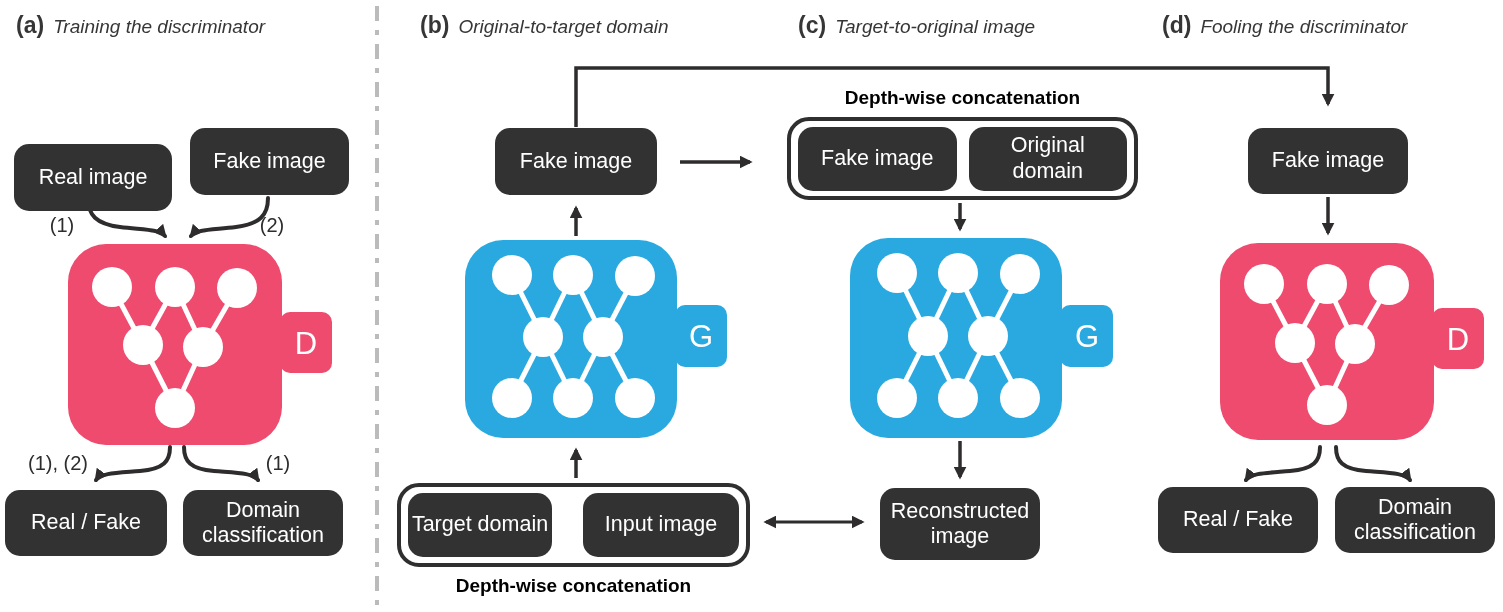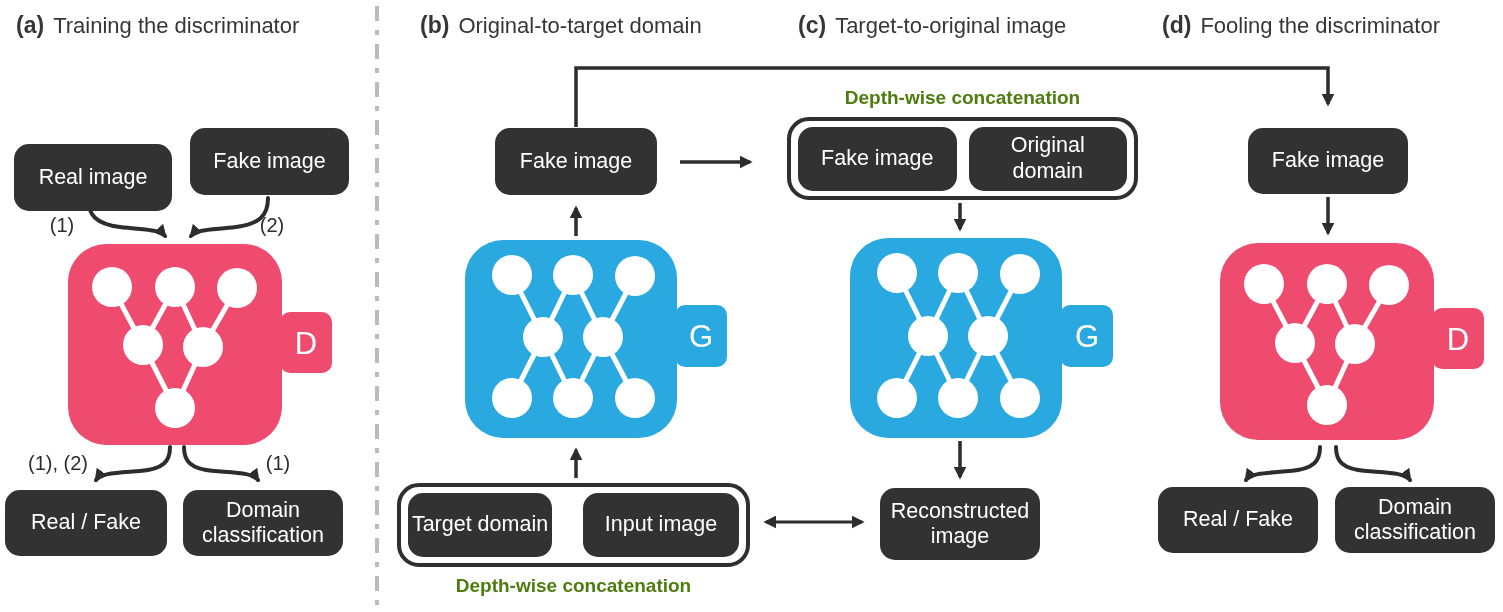--- a/index.html
+++ b/index.html
@@ -3,33 +3,33 @@
 <meta charset="utf-8">
 <style>
   html,body{margin:0;padding:0;background:#fff;}
   #canvas{
     position:relative;width:1503px;height:612px;background:#fff;overflow:hidden;
     font-family:"Liberation Sans",sans-serif;
   }
   #overlay{position:absolute;left:0;top:0;width:1503px;height:612px;pointer-events:none;}
   .ptitle{position:absolute;display:flex;gap:9px;align-items:baseline;color:var(--text);white-space:nowrap;}
   .ptitle .tag{font-weight:700;font-size:23px;}
-  .ptitle .txt{font-size:22px;}
+  .ptitle .txt{font-size:19px;font-style:italic;}
   .box{
     position:absolute;background:var(--box);color:#fff;border-radius:15px;
     display:flex;align-items:center;justify-content:center;text-align:center;
     font-size:21.5px;line-height:1.18;white-space:pre-line;
   }
   .concat{
     position:absolute;border:4px solid #2f2f2f;border-radius:22px;background:#fff;
     display:flex;align-items:center;justify-content:space-between;
     box-sizing:border-box;padding:0 7px;
   }
   .concat .box{position:static;height:64px;}
-  .caption{position:absolute;font-weight:700;font-size:19px;color:#4d7c0f;text-align:center;}
+  .caption{position:absolute;font-weight:700;font-size:19px;color:#000000;text-align:center;}
   .albl{position:absolute;font-size:20px;color:#2d2d2d;text-align:center;white-space:nowrap;}
   svg.net{position:absolute;overflow:visible;}
   .net-pink{fill:var(--pink);}
   .net-blue{fill:var(--blue);}
   .net line{stroke:#fff;stroke-width:5;}
   .net circle{fill:#fff;}
   .net text{fill:#fff;font-size:31px;font-family:"Liberation Sans",sans-serif;}
   .arrow{stroke:var(--arrow);fill:none;}
   .w35{stroke-width:3.5;}
   .w40{stroke-width:4;stroke-linecap:round;}

